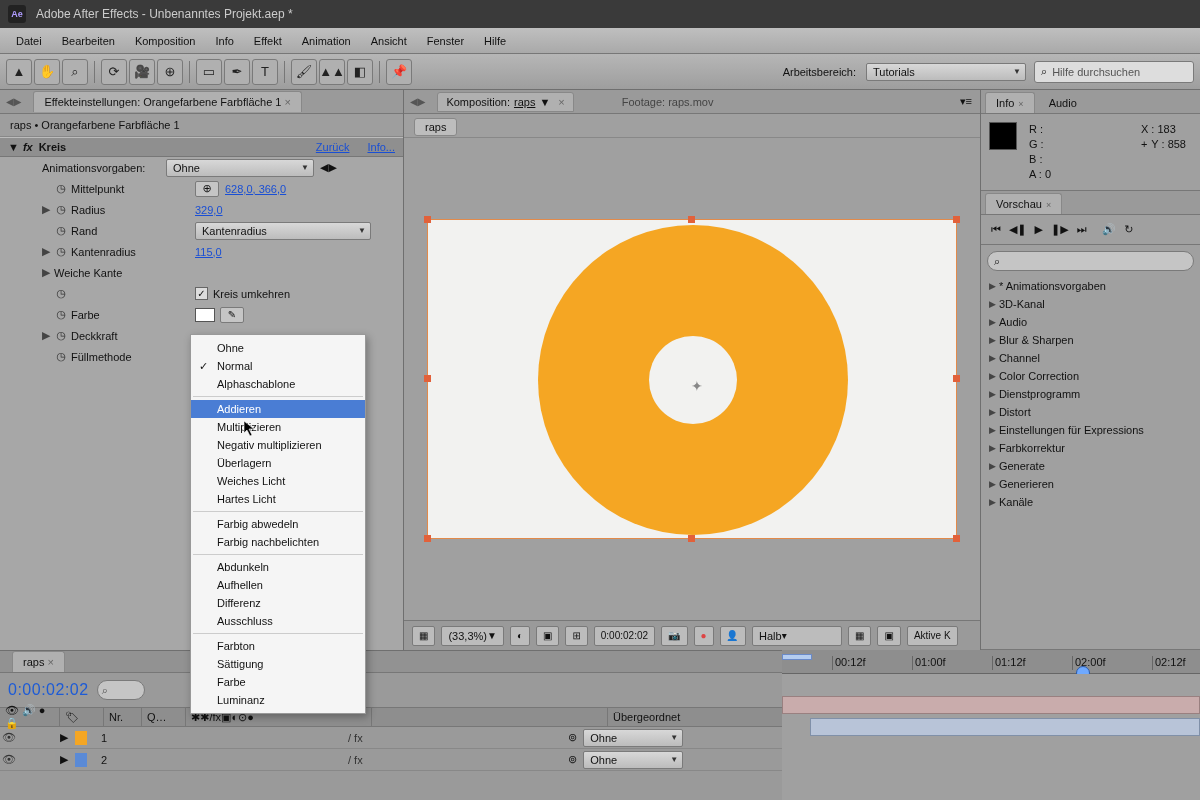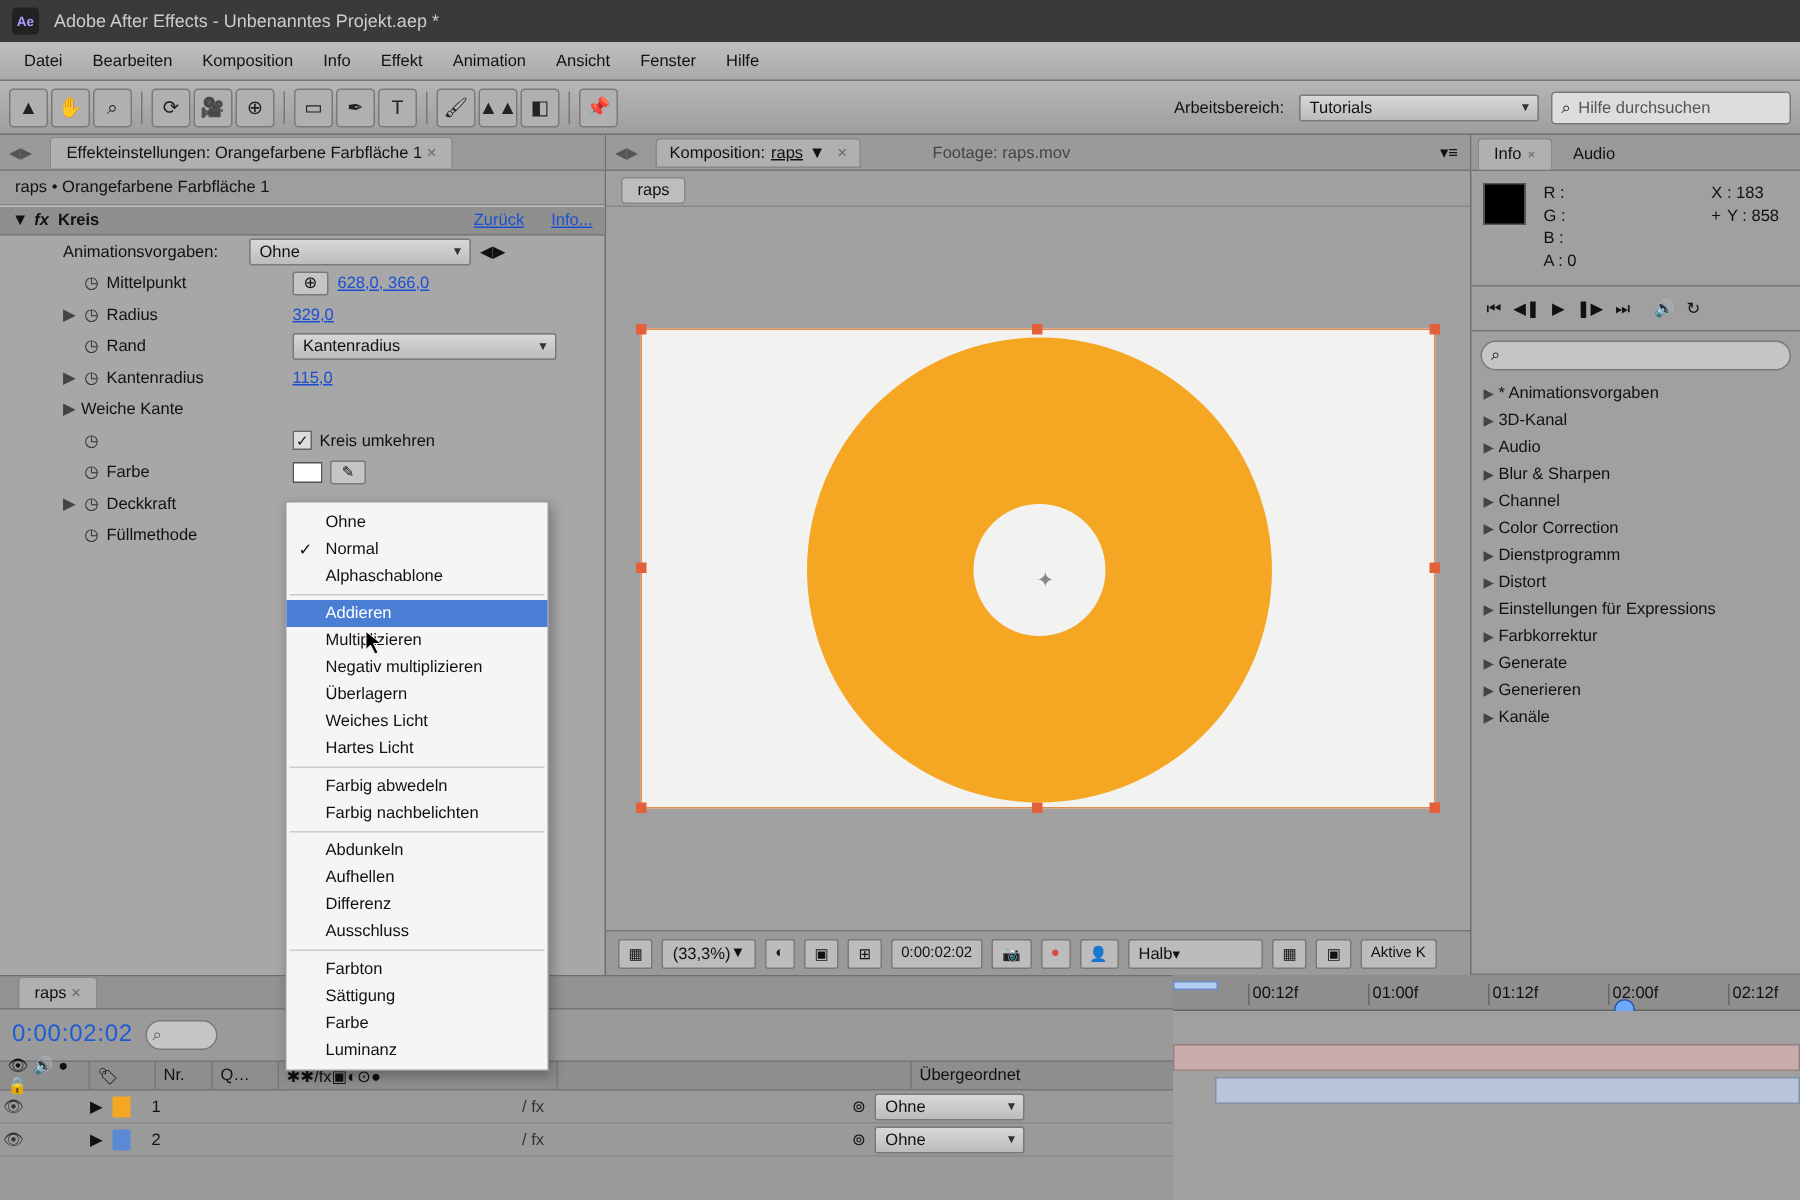--- a/index.html
+++ b/index.html
@@ -291,20 +291,23 @@
         <div class="info-col" style="margin-left:auto;margin-right:6px">
           <div>X : 183</div>
           <div style="display:flex;gap:4px">
               <span>+</span>
               <span>Y : 858</span>
             </div>
         </div>
       </div>
     </div>
     <div class="rp-section">
+      <div class="rp-tabs">
+          <div class="rp-tab"><span>Vorschau</span><span class="close">×</span></div>
+        </div>
       <div class="preview-controls">
         <span>⏮</span>
         <span>◀❚</span>
         <span>▶</span>
         <span>❚▶</span>
         <span>⏭</span>
         <span style="margin-left:8px">🔊</span>
         <span>↻</span>
       </div>
     </div>

